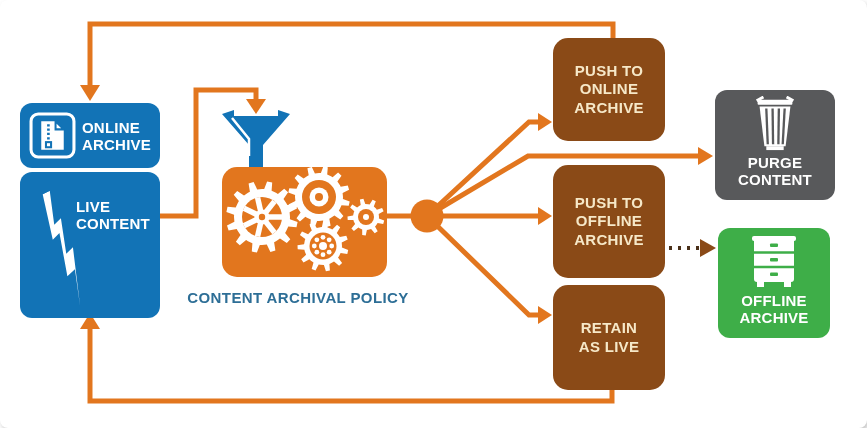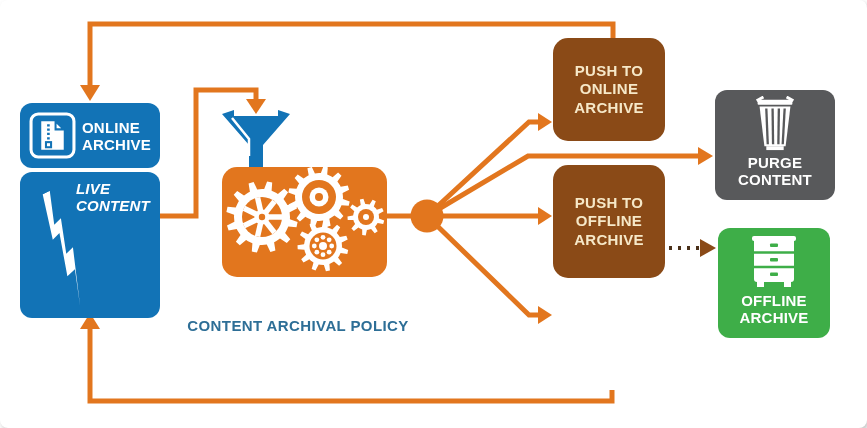--- a/index.html
+++ b/index.html
@@ -17,26 +17,26 @@
   .node{position:absolute;z-index:2;box-sizing:border-box;}
   .blue{background:var(--c-blue);border-radius:12px;color:#fff;}
   .brown{background:var(--c-brown);border-radius:15px;color:var(--c-cream);
     display:flex;align-items:center;justify-content:center;text-align:center;}
   .gray{background:var(--c-gray);border-radius:12px;color:#fff;padding-left:12px;}
   .green{background:var(--c-green);border-radius:12px;color:#fff;}
   .lbl{white-space:pre-line;font-weight:bold;}
   .b-lbl{font-size:15px;line-height:1.22;letter-spacing:.3px;}
   .w-lbl{font-size:15px;line-height:1.15;letter-spacing:.2px;}
   .online-archive-label{position:absolute;left:62px;top:50%;transform:translateY(-50%);}
-  .live-content-label{position:absolute;left:56px;top:8px;font-style:italic;}
+  .live-content-label{position:absolute;left:56px;top:26px;}
   .icon-abs{position:absolute;}
   .gearbox{position:absolute;left:222px;top:167px;width:165px;height:110px;
     background:var(--c-orange);border-radius:15px;z-index:2;}
   .policy-label{position:absolute;left:168px;top:289px;width:260px;text-align:center;
-    color:var(--c-policy_label);font-weight:bold;font-size:15px;letter-spacing:.4px;z-index:2;margin-top:28px;}
+    color:var(--c-policy_label);font-weight:bold;font-size:15px;letter-spacing:.4px;z-index:2;}
   .caption-lbl{position:absolute;left:50%;top:50%;transform:translateX(-50%);
     text-align:center;width:100%;}
   .cap-bottom{top:auto;bottom:12px;}
 </style>
 </head>
 <body>
 
 <div class="stage">
 
   <svg class="wires" width="867" height="428">
@@ -134,20 +134,24 @@
 ONLINE
 ARCHIVE</div>
   </div>
 
   <div class="node brown" style="left:553px;top:165px;width:112px;height:113px;">
     <div class="lbl b-lbl">PUSH TO
 OFFLINE
 ARCHIVE</div>
   </div>
 
+  <div class="node brown" style="left:553px;top:285px;width:112px;height:105px;">
+    <div class="lbl b-lbl">RETAIN
+AS LIVE</div>
+  </div>
 
   <div class="node gray" style="left:715px;top:90px;width:120px;height:110px;">
     <svg class="icon-abs" style="left:37px;top:6px;" width="46" height="56" viewBox="0 0 46 58">
       <rect x="5" y="4" width="36" height="5" rx="1" fill="#fff"></rect>
       <line x1="4" y1="5" x2="11" y2="1" stroke="#fff" stroke-width="3"></line>
       <line x1="42" y1="5" x2="35" y2="1" stroke="#fff" stroke-width="3"></line>
       <polygon points="7,11 39,11 34,52 12,52" fill="#fff"></polygon>
       <line x1="14" y1="13" x2="15.5" y2="50" stroke="var(--c-gray)" stroke-width="2.4"></line>
       <line x1="20.5" y1="13" x2="21" y2="50" stroke="var(--c-gray)" stroke-width="2.4"></line>
       <line x1="27" y1="13" x2="26.5" y2="50" stroke="var(--c-gray)" stroke-width="2.4"></line>

